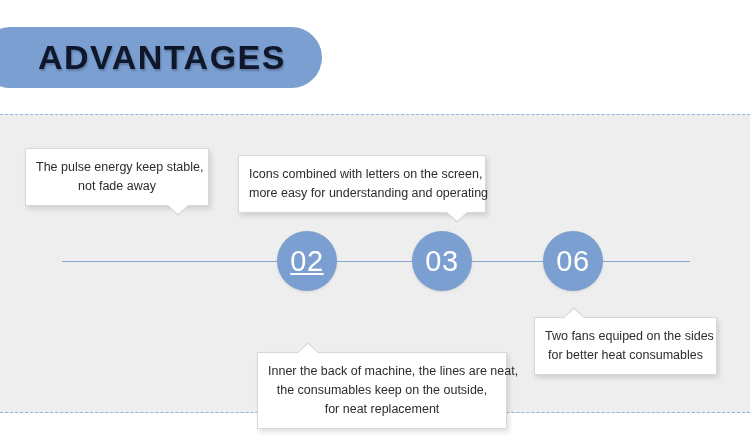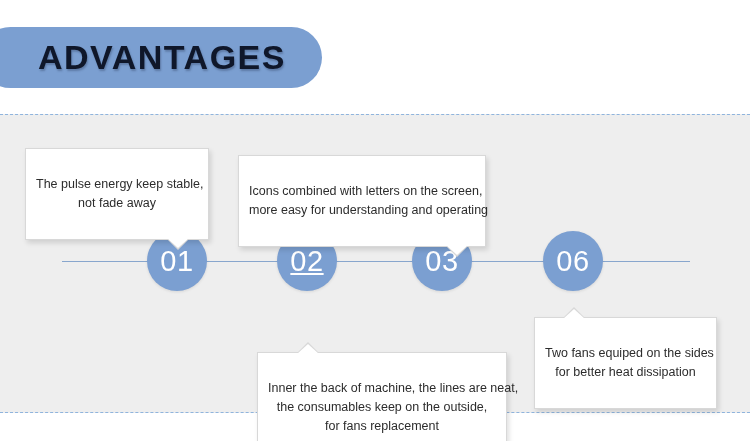--- a/index.html
+++ b/index.html
@@ -89,21 +89,21 @@
   .callout {
     position: absolute;
     background: #ffffff;
     border: 1px solid #d8d8d8;
     box-shadow: 2px 3px 5px rgba(0,0,0,0.13);
     box-sizing: border-box;
     text-align: center;
     color: #2c2c2c;
     font-size: 12.5px;
     line-height: 19px;
-    padding: 26px 10px;
+    padding: 9px 10px;
   }
   .callout .line { display: block; white-space: nowrap; }
 
   
   .ptr-down, .ptr-down-b {
     position: absolute;
     width: 0; height: 0;
     border-left: 11px solid transparent;
     border-right: 11px solid transparent;
   }
@@ -142,21 +142,20 @@
 <div id="page">
 
   <div class="banner">
     <div class="banner-title">ADVANTAGES</div>
   </div>
 
   <div class="panel"></div>
 
   <div class="timeline-rule"></div>
 
-  <div class="node node-0">01</div>
   <div class="node node-1">02</div>
   <div class="node node-2">03</div>
   <div class="node node-3">06</div>
 
   <div class="callout callout-0">
     <span class="line">The pulse energy keep stable,</span>
     <span class="line">not fade away</span>
     <span class="ptr-down-b" style="left:141px"></span>
     <span class="ptr-down" style="left:141px"></span>
   </div>
@@ -164,25 +163,25 @@
   <div class="callout callout-1">
     <span class="line">Icons combined with letters on the screen,</span>
     <span class="line">more easy for understanding and operating</span>
     <span class="ptr-down-b" style="left:207px"></span>
     <span class="ptr-down" style="left:207px"></span>
   </div>
 
   <div class="callout callout-2">
     <span class="line">Inner the back of machine, the lines are neat,</span>
     <span class="line">the consumables keep on the outside,</span>
-    <span class="line">for fans replacement</span>
+    <span class="line">for neat replacement</span>
     <span class="ptr-up-b" style="left:39px"></span>
     <span class="ptr-up" style="left:39px"></span>
   </div>
 
   <div class="callout callout-3">
     <span class="line">Two fans equiped on the sides</span>
-    <span class="line">for better heat dissipation</span>
+    <span class="line">for better heat consumables</span>
     <span class="ptr-up-b" style="left:28px"></span>
     <span class="ptr-up" style="left:28px"></span>
   </div>
 
 </div>
 
 </body></html>

